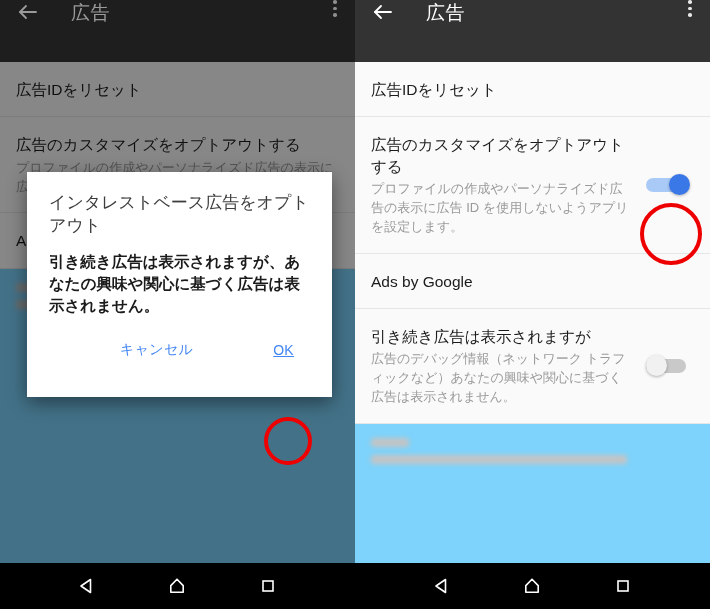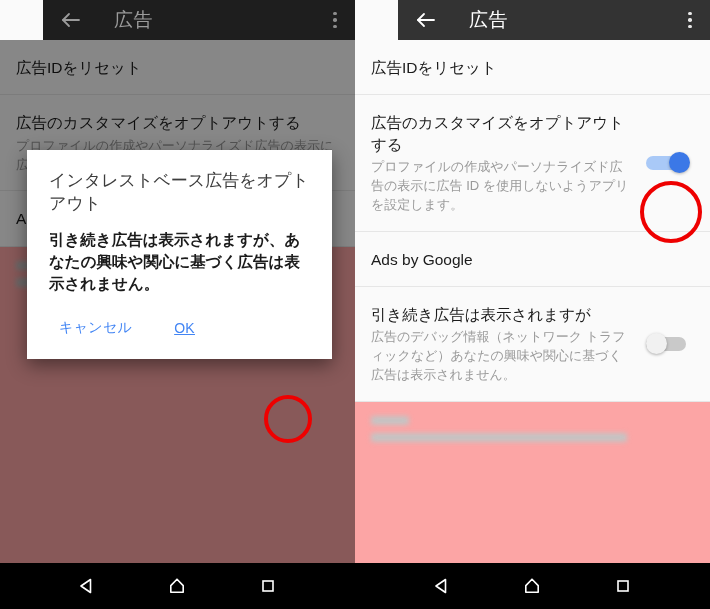--- a/index.html
+++ b/index.html
@@ -26,28 +26,26 @@
     height: 609px;
     position: relative;
     overflow: hidden;
     display: flex;
     flex-direction: column;
     background: #fafafa;
   }
 
   
   .appbar {
-    height: 40px;
+    height: 62px;
     background: #333333;
     display: flex;
-    align-items: center;
     flex: 0 0 auto;
     position: relative;
     z-index: 2;
-    margin-left: 43px;
   }
   .appbar.dimmed { background: #1e1e1e; }
 
   .back-icon {
     width: 24px;
     height: 24px;
     margin-left: 16px;
     flex: 0 0 auto;
   }
   .back-icon svg { display: block; }
@@ -78,21 +76,21 @@
     height: 3.5px;
     border-radius: 50%;
     background: #e8e8e8;
   }
   .appbar.dimmed .overflow-icon i { background: #8d8d8d; }
 
   
   .content {
     flex: 1 1 auto;
     position: relative;
-    background: #fca5a5;
+    background: #7dd3fc;
     overflow: hidden;
   }
 
   .row {
     padding: 17px 16px 16px 16px;
     border-bottom: 1px solid #e6e6e6;
     background: #fafafa;
     position: relative;
     box-sizing: border-box;
   }
@@ -174,21 +172,21 @@
   }
 
   .dialog {
     position: absolute;
     left: 27px;
     top: 110px;
     width: 305px;
     background: #ffffff;
     z-index: 5;
     box-shadow: 0 6px 18px rgba(0,0,0,.45);
-    padding: 20px 22px 8px 22px;
+    padding: 20px 22px 24px 22px;
     box-sizing: border-box;
   }
   .dialog-title {
     font-size: 17px;
     color: #3c3c3c;
     line-height: 1.33;
     margin-bottom: 14px;
   }
   .dialog-body-strong {
     font-size: 15.5px;
@@ -197,24 +195,25 @@
     line-height: 1.42;
   }
   .dialog-body {
     font-size: 15.5px;
     color: #3c3c3c;
     line-height: 1.42;
     margin-top: 20px;
   }
   .dialog-actions {
     display: flex;
-    justify-content: flex-start;
+    justify-content: flex-end;
     align-items: center;
     margin-top: 16px;
     padding-bottom: 6px;
+    gap: 38px;
   }
   .dlg-btn {
     color: #4285f4;
     font-size: 14px;
     padding: 8px 10px;
     background: none;
     border: none;
     font-family: inherit;
     cursor: pointer;
     letter-spacing: .3px;

